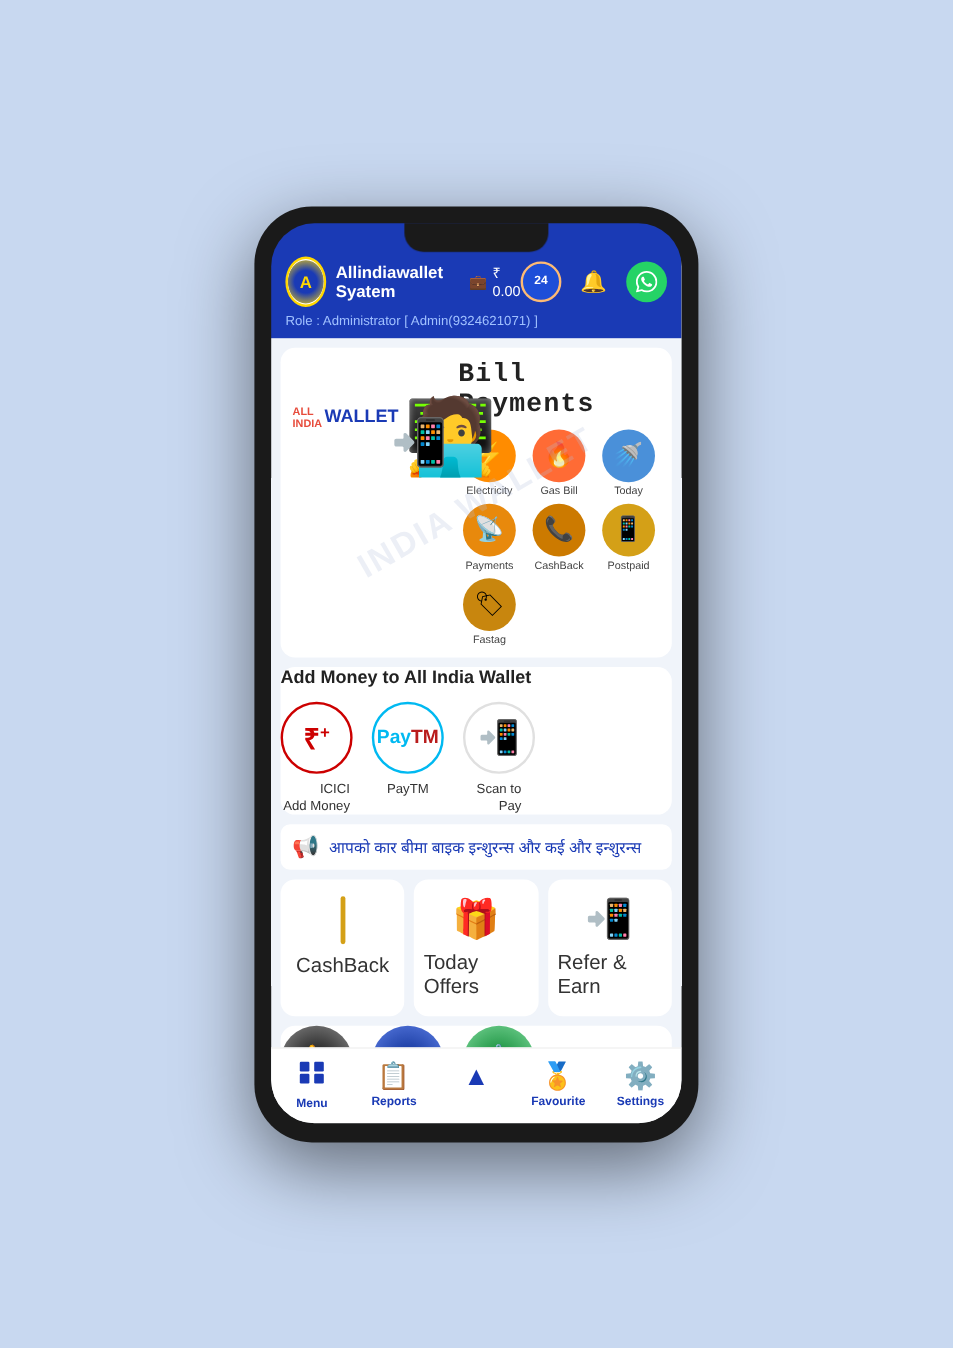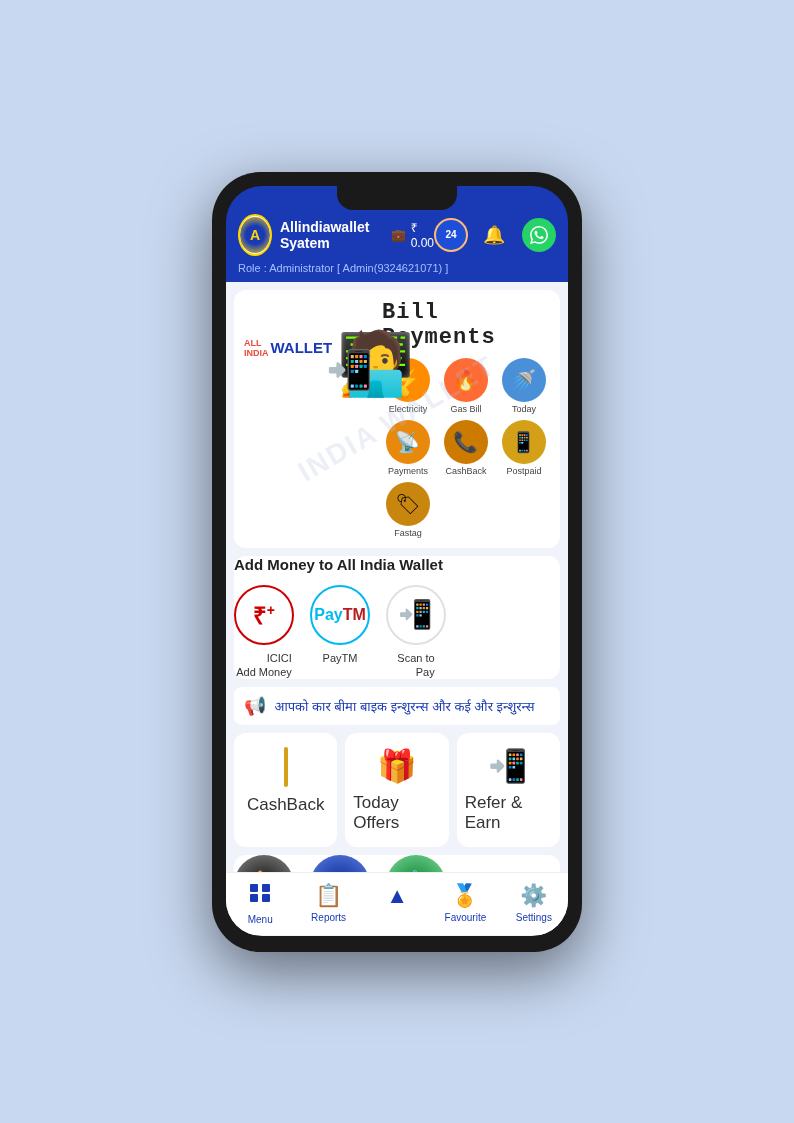--- a/index.html
+++ b/index.html
@@ -345,21 +345,21 @@
     }
     .nav-item {
       display: flex;
       flex-direction: column;
       align-items: center;
       gap: 3px;
       cursor: pointer;
       flex: 1;
     }
     .nav-icon { font-size: 22px; color: #1a3ab5; }
-    .nav-label { font-size: 10px; color: #1a3ab5; font-weight: 400; }
+    .nav-label { font-size: 10px; color: #1a3ab5; font-weight: 700; }
     .nav-up-arrow { font-size: 16px; color: #1a3ab5; }
   </style>
 </head>
 <body>
 
 <div class="phone-shell">
   <div class="phone-notch"></div>
   <div class="phone-screen">
 
     <div class="header">

